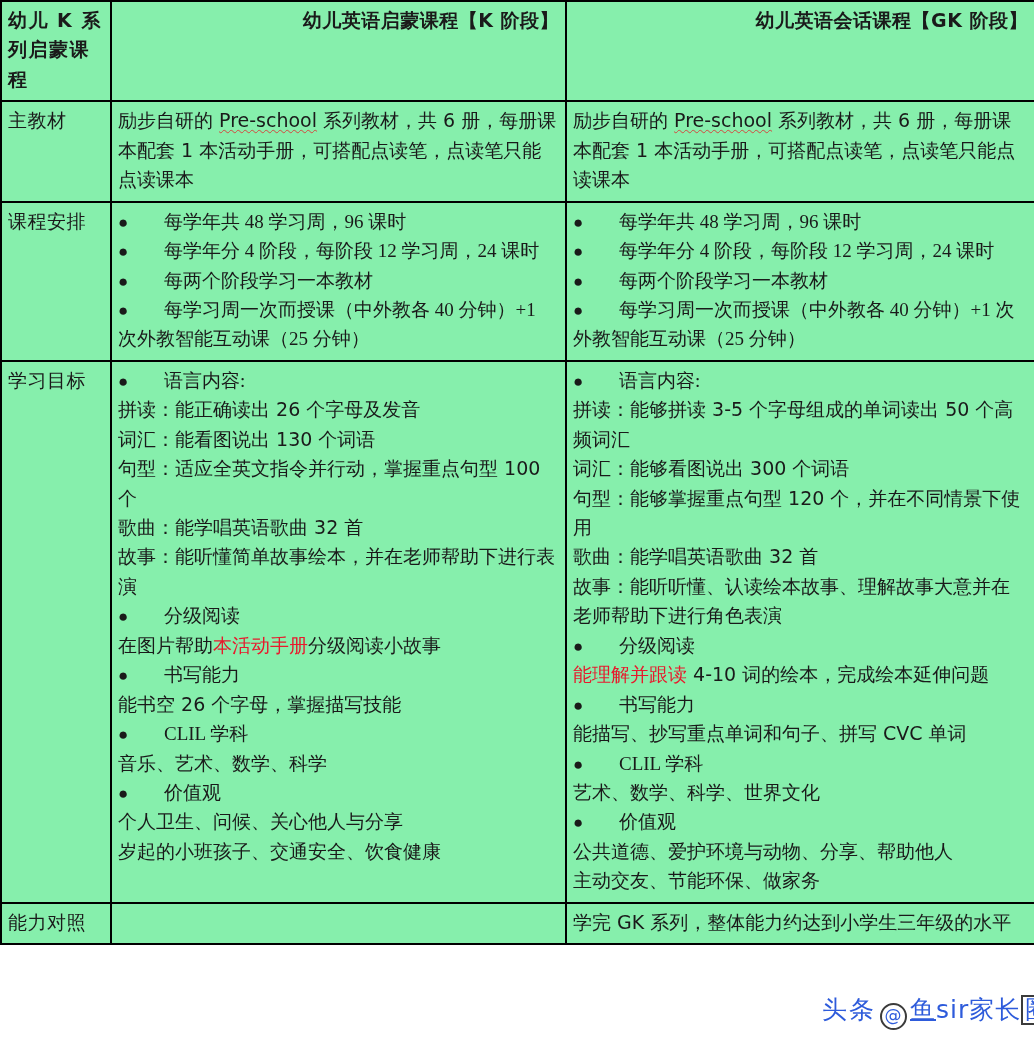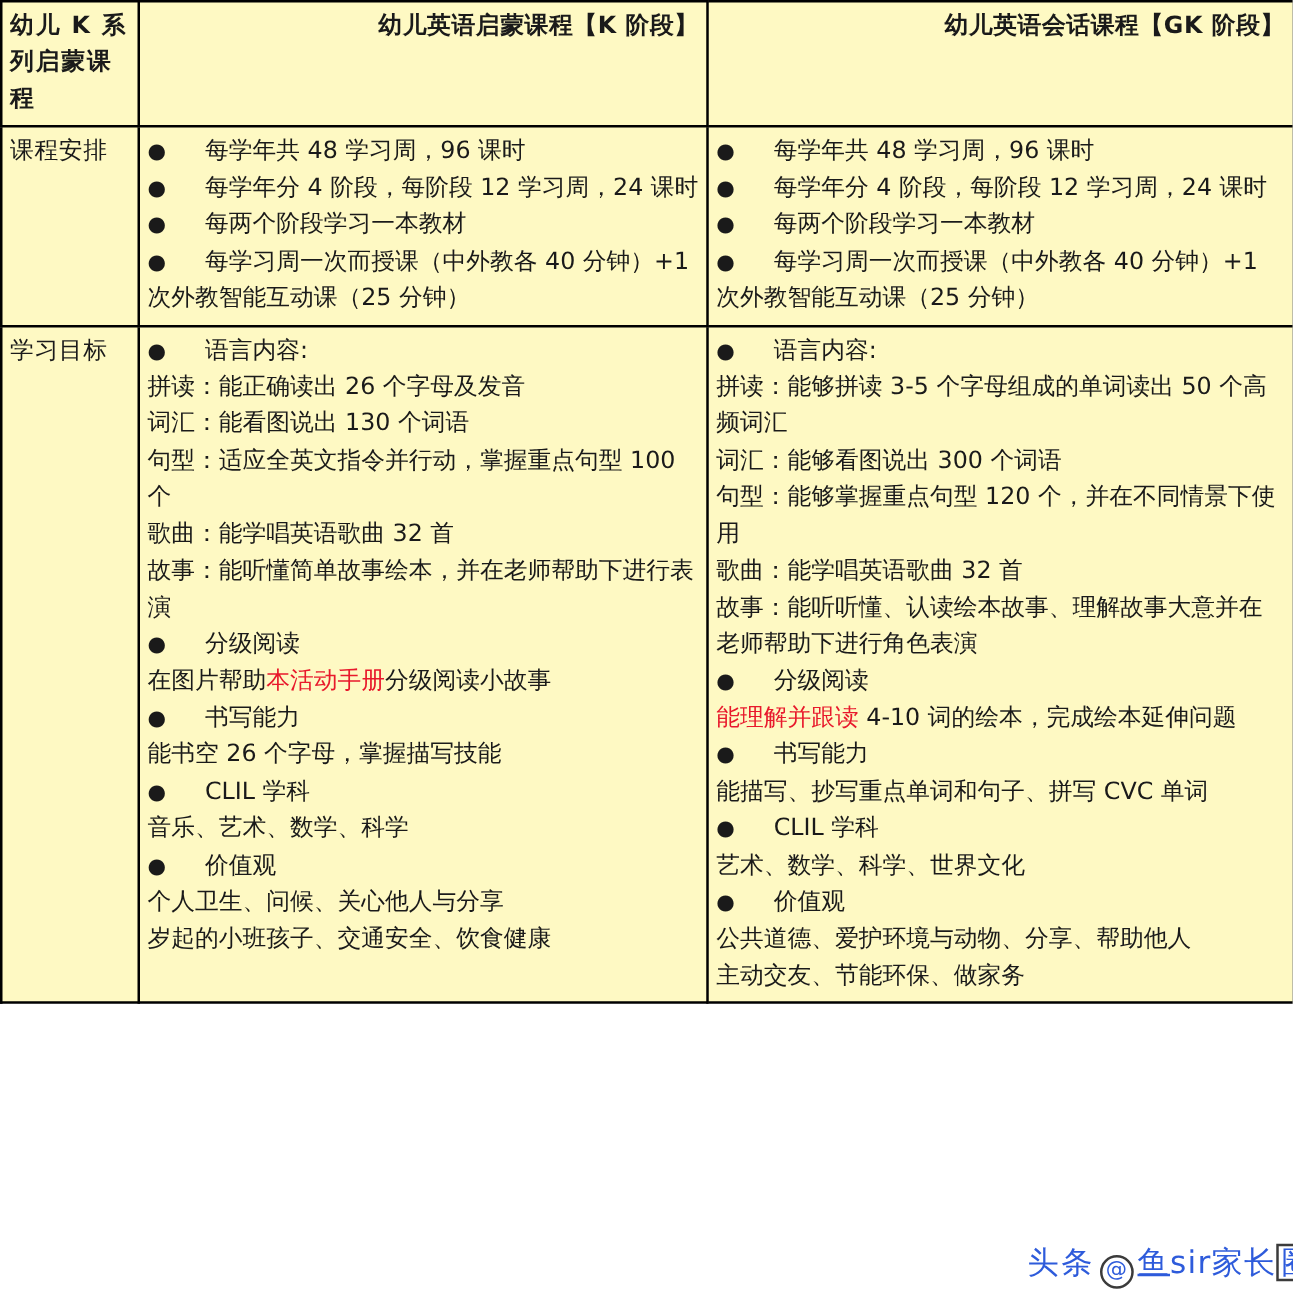--- a/index.html
+++ b/index.html
@@ -20,21 +20,21 @@
     border-collapse: collapse;
     table-layout: fixed;
   }
 
   #course-table td {
     border: 2px solid #000000;
     vertical-align: top;
     padding: 4px 6px 6px 6px;
     font-size: 19px;
     line-height: 1.55;
-    background: #fef9c3;
+    background: #86efac;
     margin-top: 34px;
   }
 
   
   col.c-label { width: 110px; }
   col.c-k     { width: 455px; }
   col.c-gk    { width: 469px; }
 
   
   td.label-cell {
@@ -79,20 +79,21 @@
   }
   p.bullet .btext {
     display: inline;
   }
 
   
   .bullet-wrap {
     margin: 0;
     padding-left: 46px;
     text-indent: -46px;
+    font-family: Liberation Serif, serif;
   }
 
   .red {
     color: #e8192c;
   }
 
   .spell {
     text-decoration: underline;
     text-decoration-color: #d4473f;
     text-decoration-style: wavy;
@@ -154,20 +155,29 @@
   </colgroup>
   <tbody>
 
     <tr class="header-row">
       <td class="label-cell">幼儿 K 系列启蒙课程</td>
       <td class="head-cell">幼儿英语启蒙课程【K 阶段】</td>
       <td class="head-cell">幼儿英语会话课程【GK 阶段】</td>
     </tr>
 
 
+    <tr>
+      <td class="label-cell">主教材</td>
+      <td>
+        <p class="line"><span>励步自研的 </span><span class="spell">Pre-school</span><span> 系列教材，共 6 册，每册课本配套 1 本活动手册，可搭配点读笔，点读笔只能点读课本</span></p>
+      </td>
+      <td>
+        <p class="line"><span>励步自研的 </span><span class="spell">Pre-school</span><span> 系列教材，共 6 册，每册课本配套 1 本活动手册，可搭配点读笔，点读笔只能点读课本</span></p>
+      </td>
+    </tr>
 
     <tr>
       <td class="label-cell">课程安排</td>
       <td>
         <p class="bullet bullet-wrap"><span class="dot">●</span><span class="btext">每学年共 48 学习周，96 课时</span></p>
         <p class="bullet bullet-wrap"><span class="dot">●</span><span class="btext">每学年分 4 阶段，每阶段 12 学习周，24 课时</span></p>
         <p class="bullet bullet-wrap"><span class="dot">●</span><span class="btext">每两个阶段学习一本教材</span></p>
         <p class="bullet bullet-wrap"><span class="dot">●</span><span class="btext">每学习周一次而授课（中外教各 40 分钟）+1 次外教智能互动课（25 分钟）</span></p>
       </td>
       <td>
@@ -213,19 +223,28 @@
             <p class="line">能描写、抄写重点单词和句子、拼写 CVC 单词</p>
             <p class="bullet bullet-wrap"><span class="dot">●</span><span class="btext">CLIL 学科</span></p>
             <p class="line">艺术、数学、科学、世界文化</p>
             <p class="bullet bullet-wrap"><span class="dot">●</span><span class="btext">价值观</span></p>
             <p class="line">公共道德、爱护环境与动物、分享、帮助他人</p>
             <p class="line">主动交友、节能环保、做家务</p>
           </div>
       </td>
     </tr>
 
+    <tr>
+      <td class="label-cell">能力对照</td>
+      <td>
+        <p class="line"></p>
+      </td>
+      <td class="indent-cell">
+        <p class="line">学完 GK 系列，整体能力约达到小学生三年级的水平</p>
+      </td>
+    </tr>
 
   </tbody>
 </table>
 
 <div id="watermark">
   <span class="tt">头条</span><span class="at">@</span><span class="yu">鱼</span><span>sir家长</span><span class="quan">圈</span>
 </div>
 
 </body></html>

